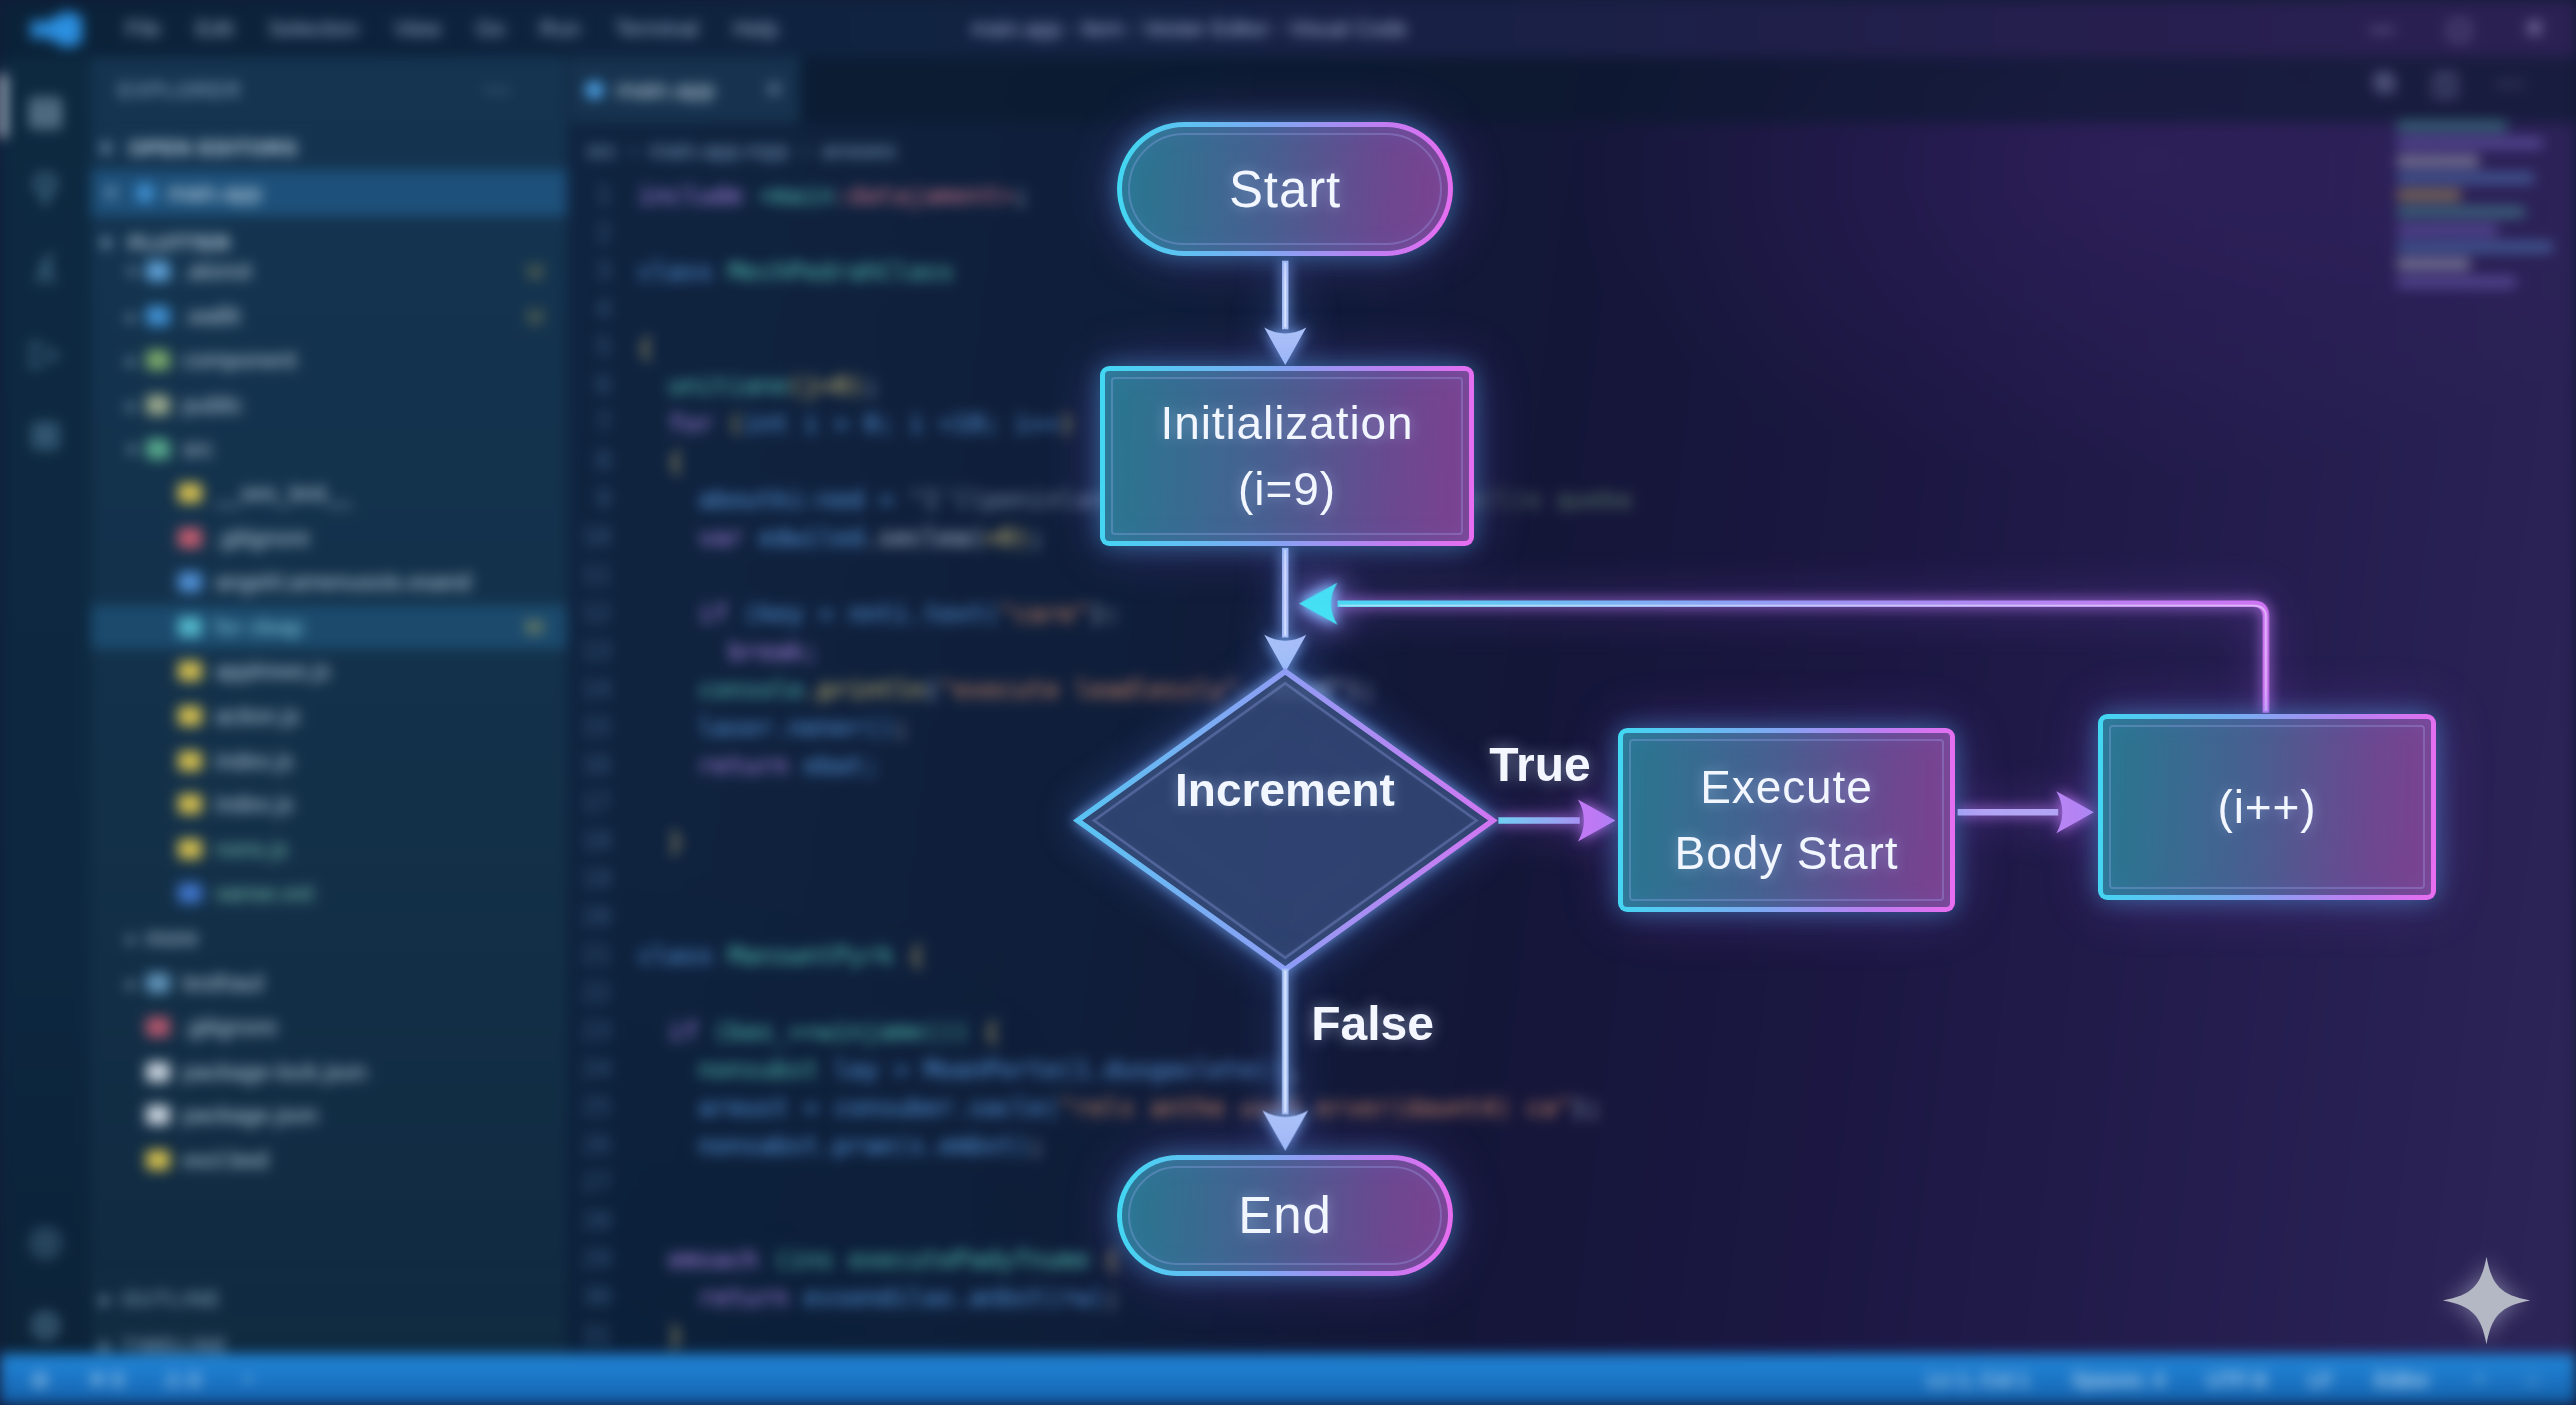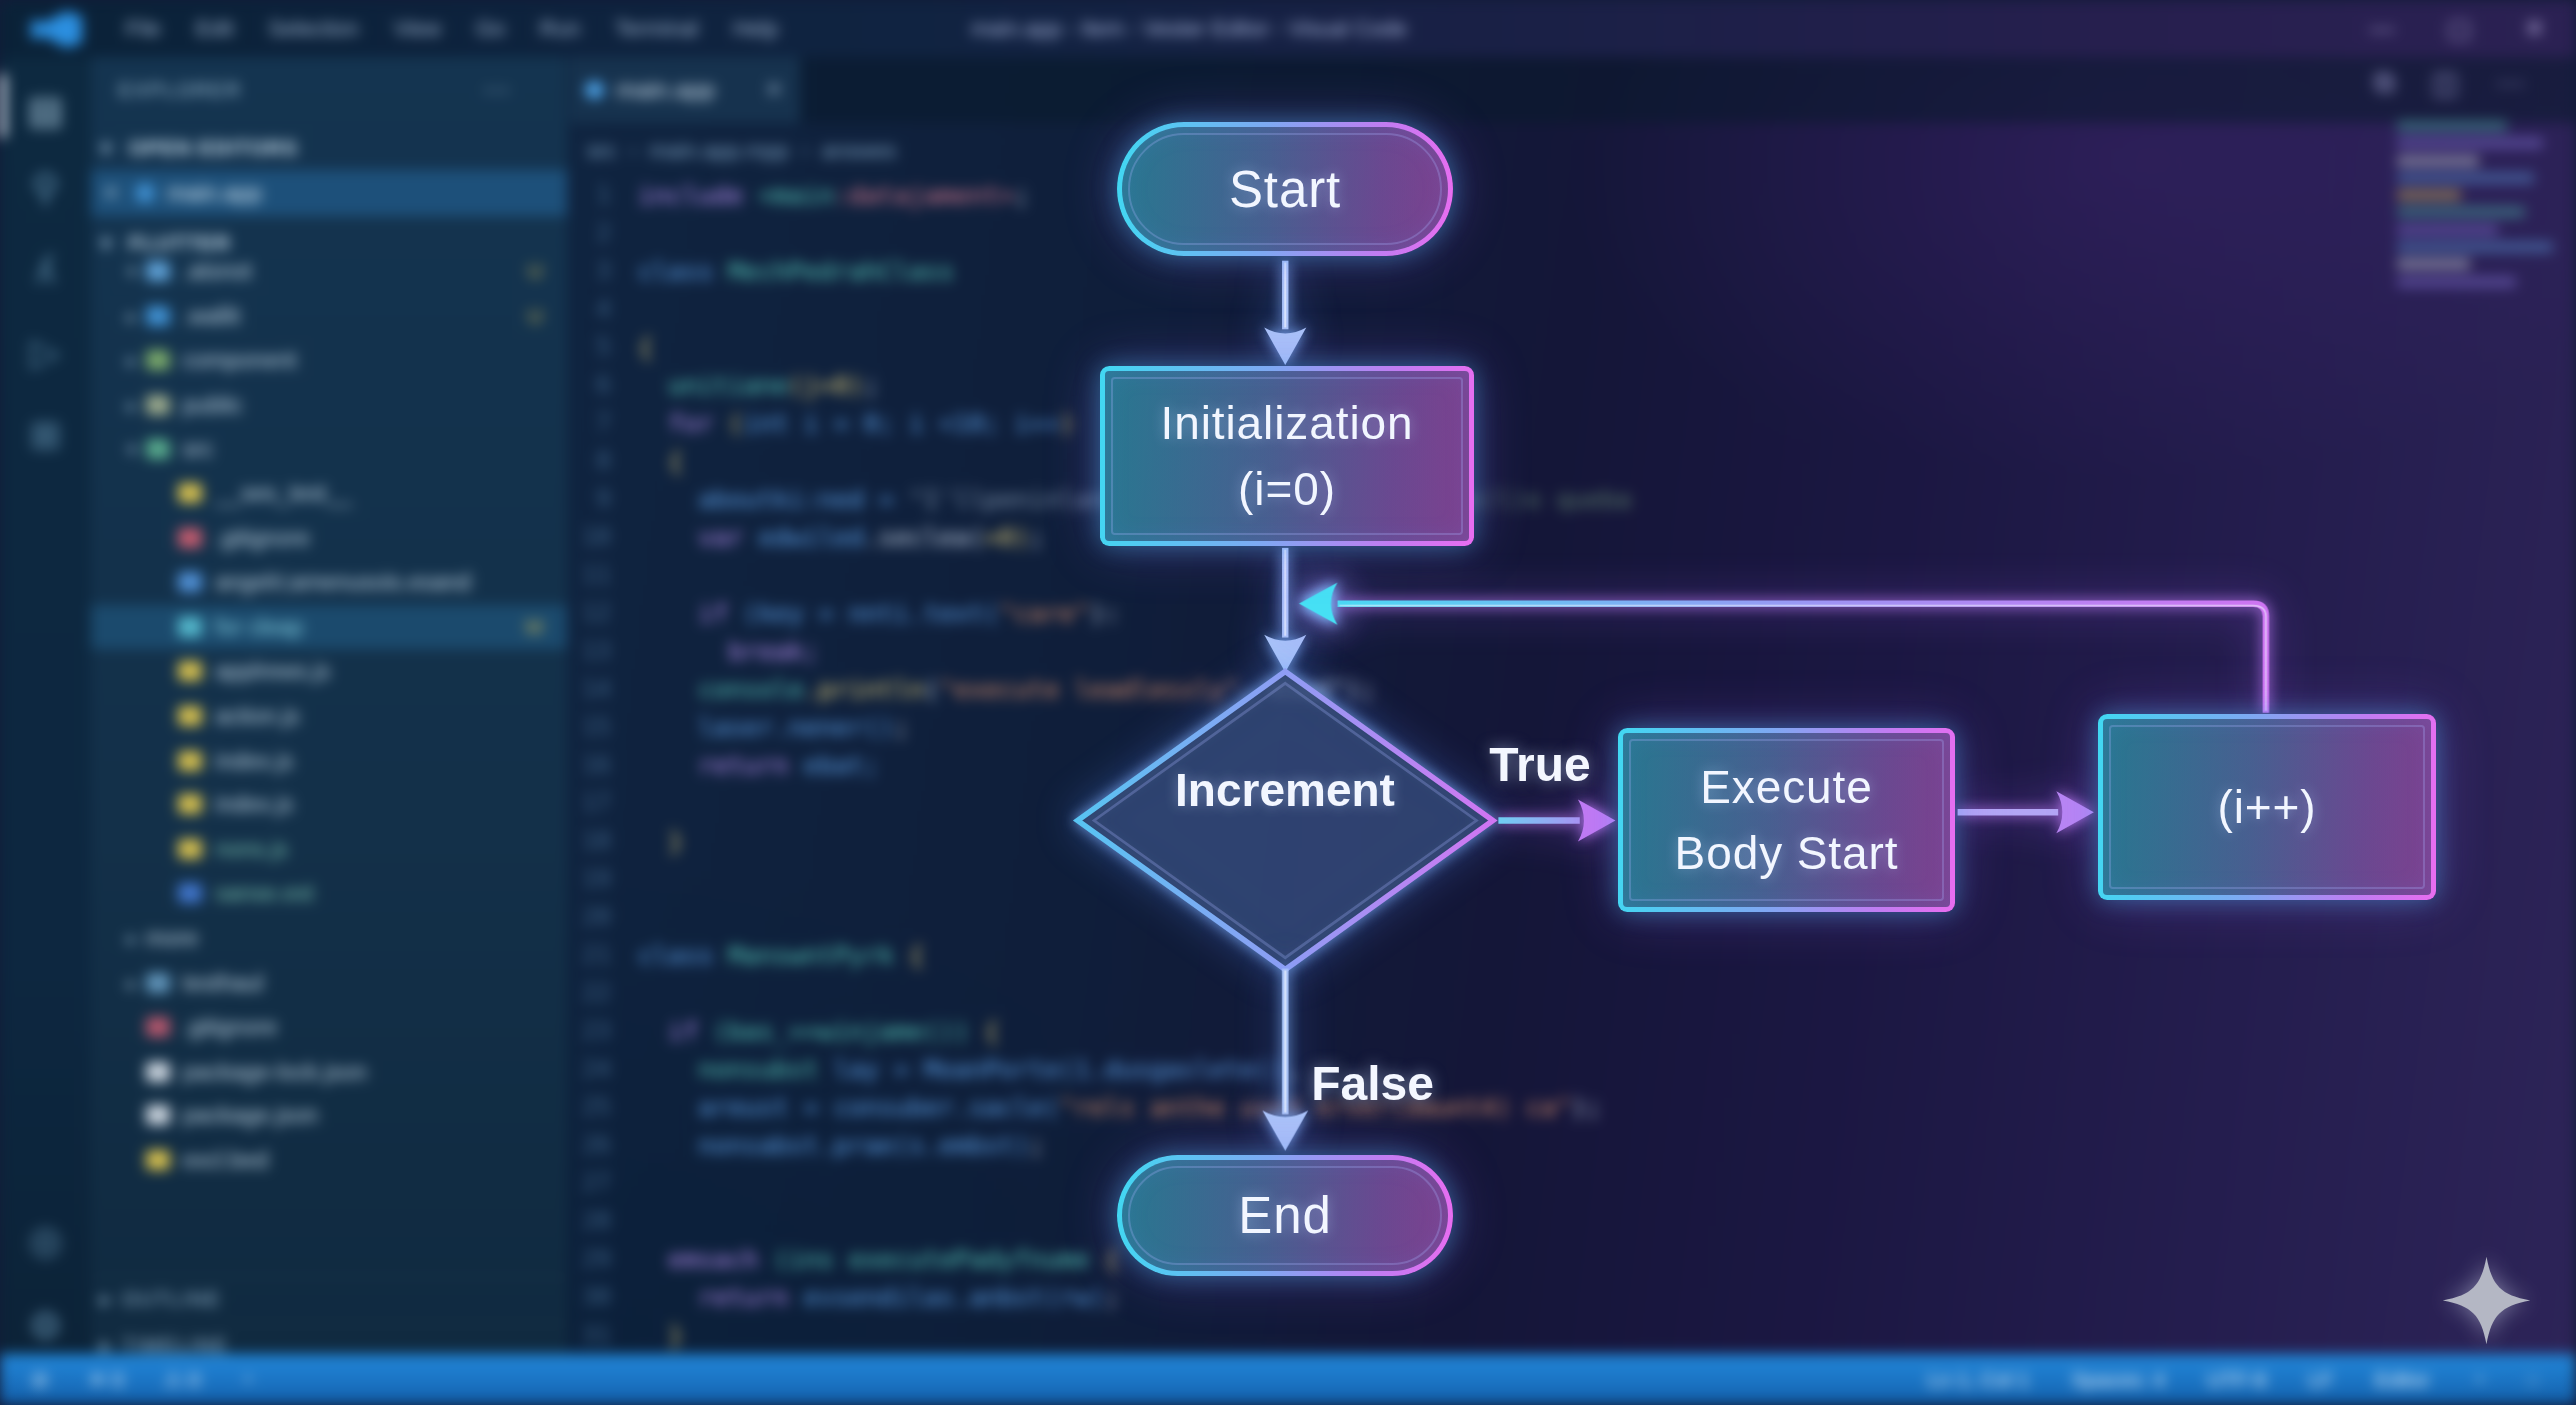--- a/index.html
+++ b/index.html
@@ -106,21 +106,21 @@
   #nInit  { left:1100px; top:366px;  width:374px; height:180px; }
   #nExec  { left:1618px; top:728px;  width:337px; height:184px; }
   #nIncr  { left:2098px; top:714px;  width:338px; height:186px; }
   #nEnd   { left:1117px; top:1155px; width:336px; height:121px; }
   .dtext { position:absolute; left:1102px; top:756px; width:366px; text-align:center;
     color:#f2f6ff; font-weight:bold; font-size:46px; line-height:68px;
     text-shadow:0 0 12.8px rgba(190,215,255,.45); }
   .edge-label { position:absolute; text-align:center; color:#f4f7ff; font-weight:bold; font-size:48px;
     text-shadow:0 0 14.6px rgba(200,220,255,.55); }
   #lblTrue  { left:1462px; top:737px;  width:156px; }
-  #lblFalse { left:1290px; top:1056px; width:165px; }
+  #lblFalse { left:1290px; top:996px; width:165px; }
   .sparkle { position:absolute; left:2441px; top:1255px; width:91px; height:91px;
     filter:drop-shadow(0 0 11px rgba(230,235,255,.45)); }
 </style>
 </head>
 <body>
 
 <div id="stage">
 
   <div class="bg">
 
@@ -557,21 +557,21 @@
         <line x1="1405" y1="1061" x2="1405" y2="1216" stroke="#eef4ff" stroke-width="2.2" opacity="0.7"></line>
         <path d="M1380,1214 L1405,1258 L1430,1214 Q1405,1228 1380,1214 Z" fill="#a9c3f8"></path>
       </g>
     </svg>
 
     <div class="node pill" id="nStart">
       <span>Start</span>
     </div>
     <div class="node rect" id="nInit">
       <span>Initialization</span>
-      <span>(i=0)</span>
+      <span>(i=9)</span>
     </div>
     <div class="dtext">
       <div>Increment</div>
     </div>
     <div class="node rect" id="nExec">
       <span>Execute</span>
       <span>Body Start</span>
     </div>
     <div class="node rect" id="nIncr">
       <span>(i++)</span>

